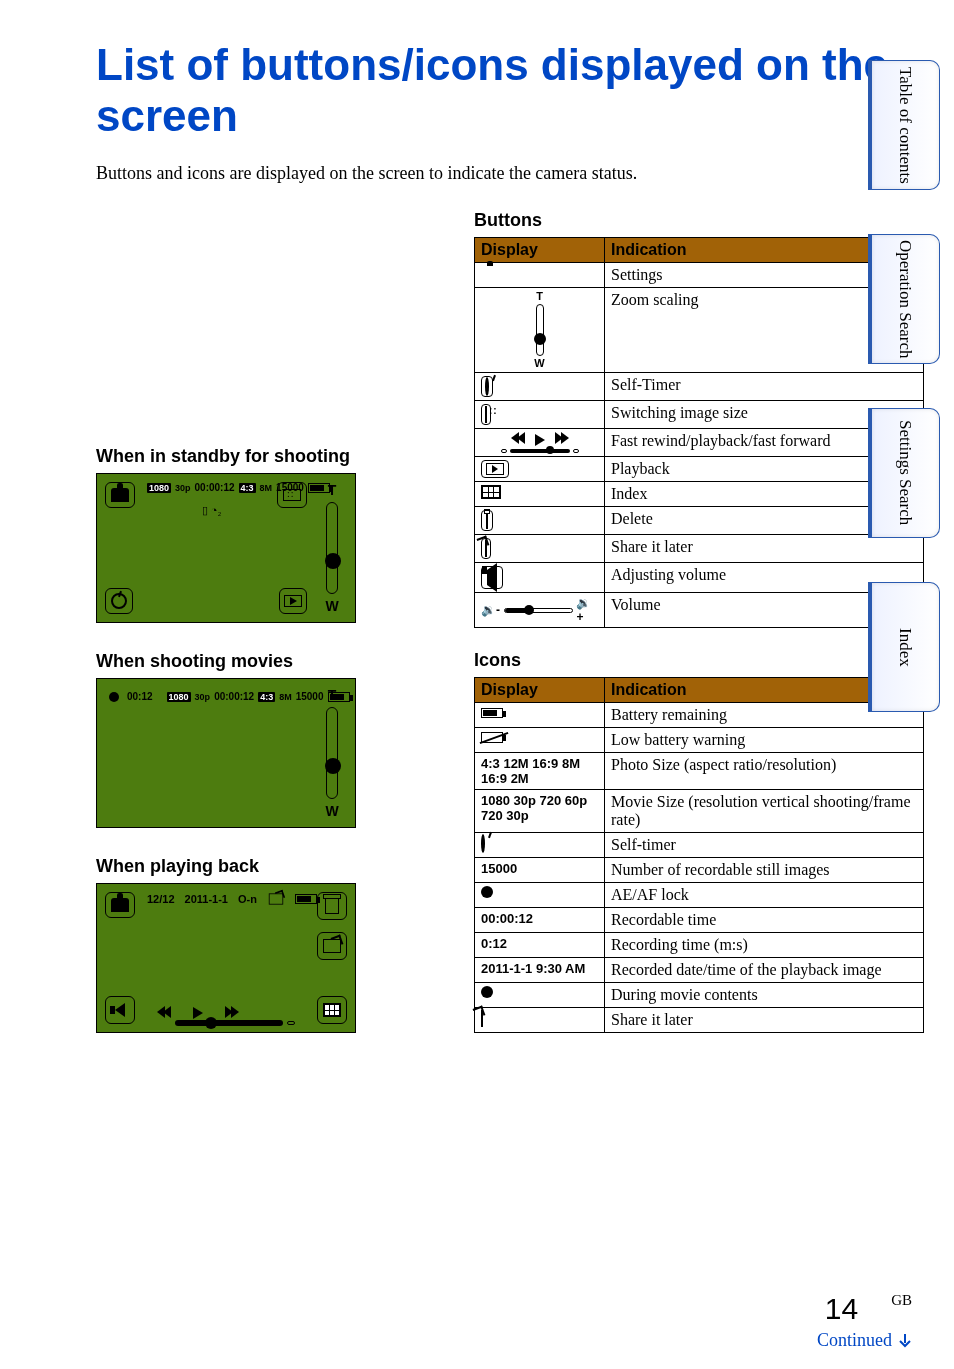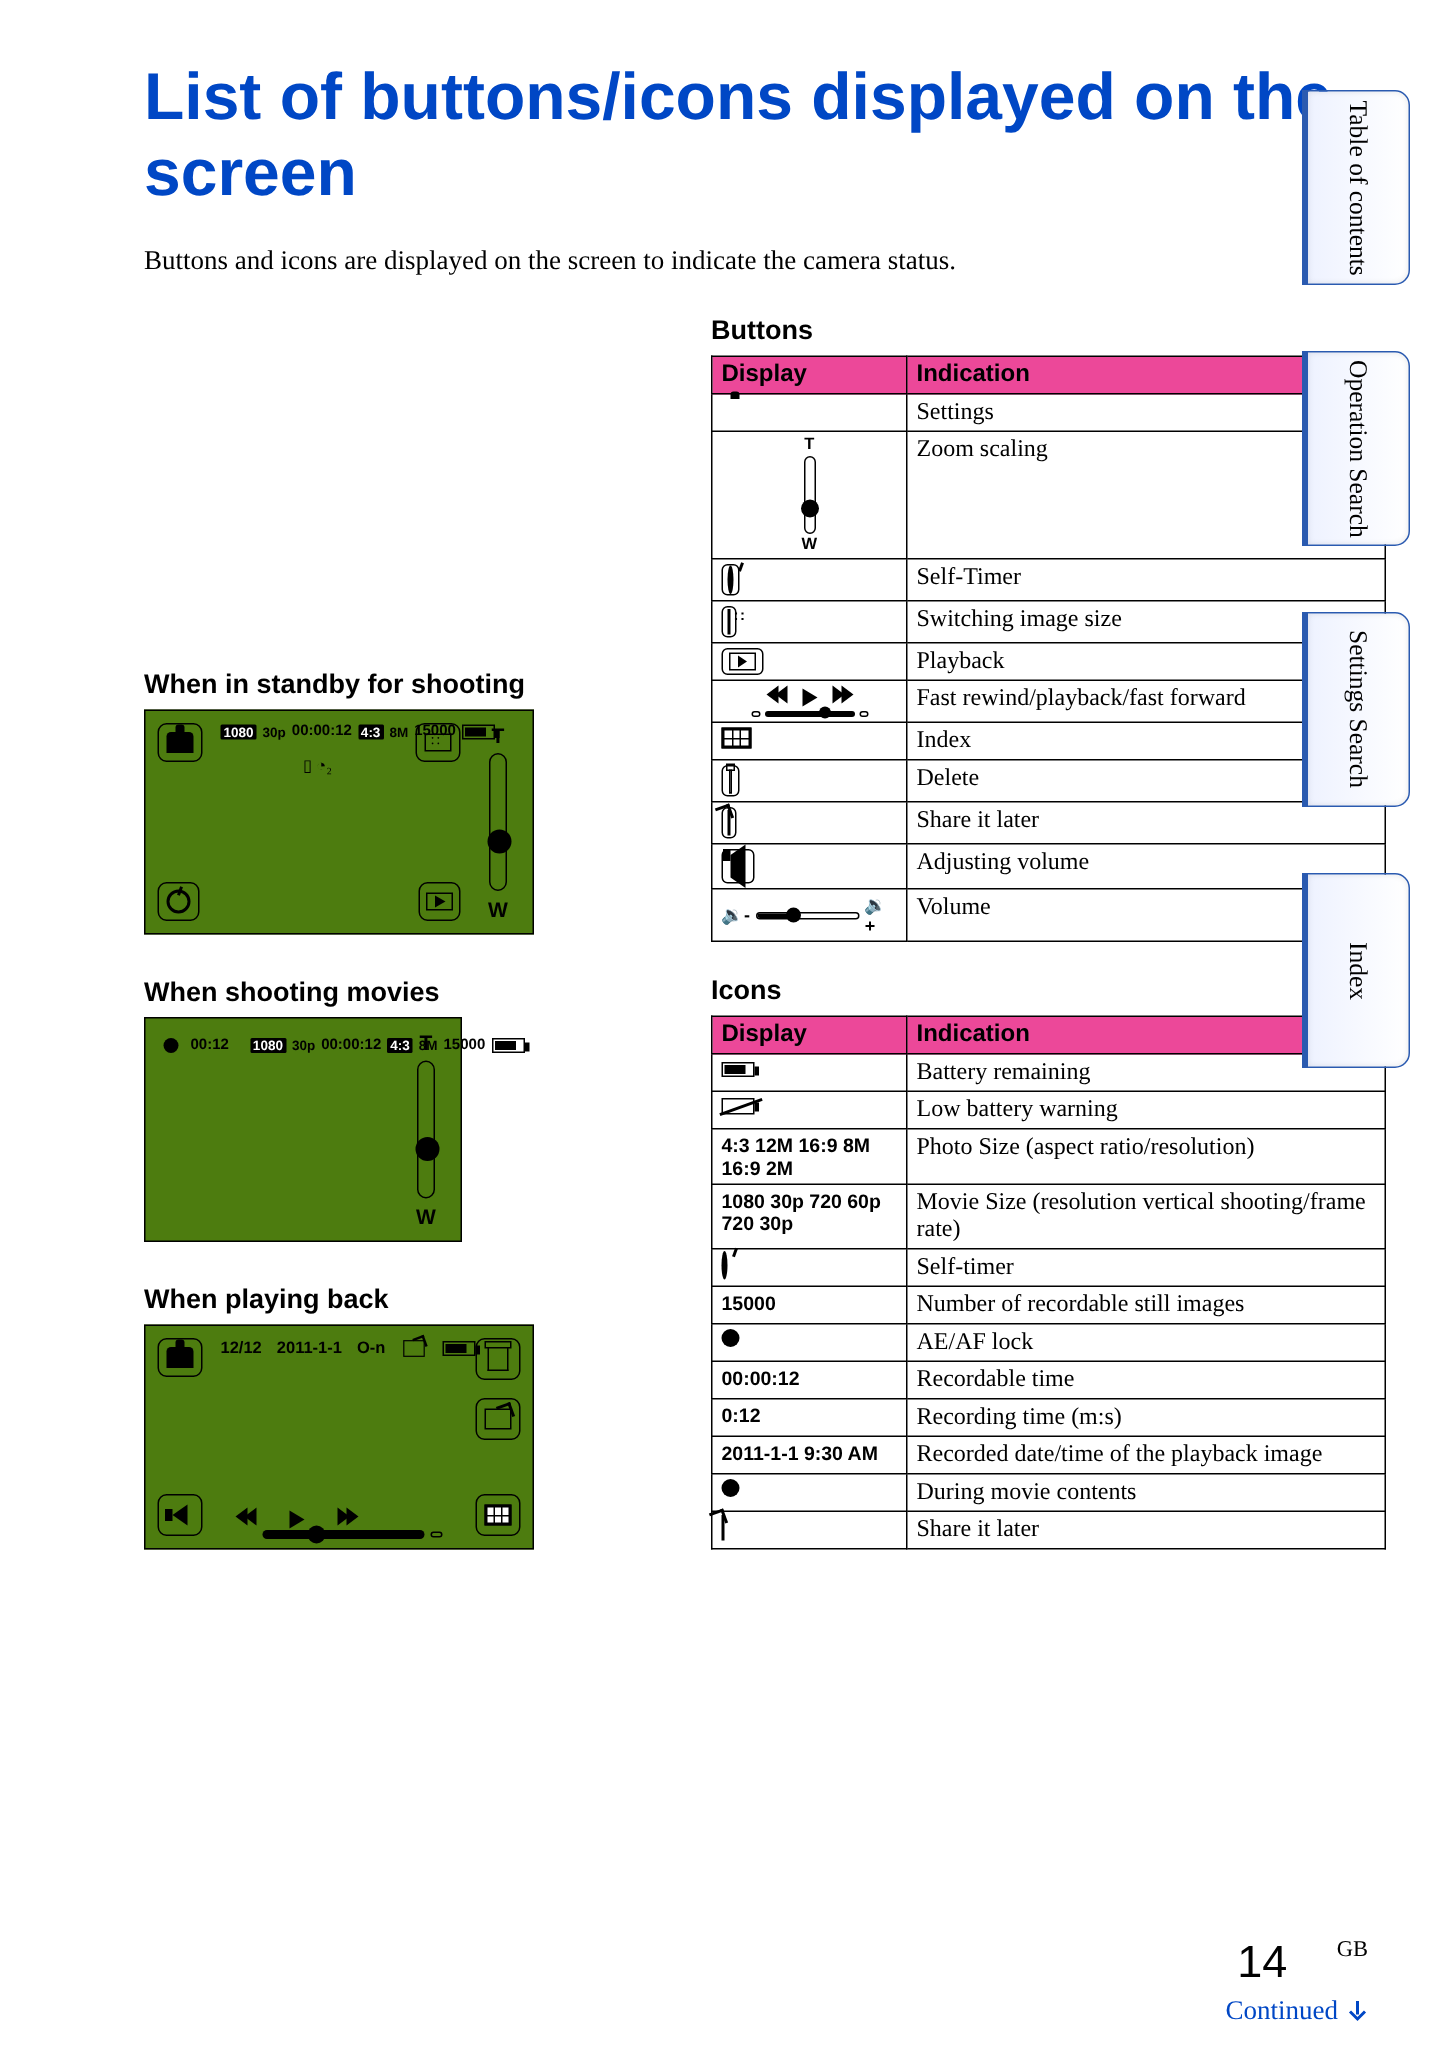--- a/index.html
+++ b/index.html
@@ -42,21 +42,21 @@
     margin-top: 4px;
   }
   .screen-box {
     border: 1.5px solid #000;
     position: relative;
     background: #4d7c0f;
   }
   
   .standby { width: 260px; height: 150px; margin-bottom: 28px; }
   
-  .movies { width: 212px; height: 150px; margin-bottom: 28px; }
+  .movies { width: 260px; height: 150px; margin-bottom: 28px; }
   
   .playback { width: 260px; height: 150px; }
   .gear-btn {
     position: absolute; top:8px; left:8px;
     width: 30px; height: 26px; border:1.5px solid #000; border-radius:6px;
     display:flex; align-items:center; justify-content:center;
   }
   .topline {
     position:absolute; top:8px; left:50px; font-family: Arial,sans-serif; font-size:10px; font-weight:bold;
     display:flex; align-items:center; gap:4px;
@@ -105,21 +105,21 @@
     border-collapse: collapse;
     font-size: 16px;
   }
   table.ref th, table.ref td {
     border: 1px solid #000;
     padding: 3px 6px;
     text-align: left;
     vertical-align: top;
   }
   table.ref th {
-    background: #ec4899;
+    background: #a16207;
     font-family: Arial, sans-serif;
     font-weight: bold;
   }
   table.ref td.disp {
     width: 130px;
     font-family: Arial, sans-serif;
     font-size: 13px;
     font-weight: bold;
   }
   .mt { margin-top: 22px; }
@@ -345,45 +345,45 @@
             </tr>
         <tr>
               <td class="disp"><span style="display:inline-block;border:1.3px solid #000;border-radius:4px;padding:2px 3px;"><span class="ico-self" style="width:12px;height:12px"></span></span></td>
               <td>Self-Timer</td>
             </tr>
         <tr>
               <td class="disp"><span style="display:inline-block;border:1.3px solid #000;border-radius:4px;padding:2px 3px;"><span class="ico-size-sw"></span></span></td>
               <td>Switching image size</td>
             </tr>
         <tr>
-              <td class="disp"><span style="display:inline-block;border:1.3px solid #000;border-radius:4px;padding:2px 4px;"><span class="ico-play">
-                    <span class="tri-r" style="border-left-width:6px;border-top-width:4px;border-bottom-width:4px"></span>
-                  </span></span></td>
-              <td>Playback</td>
-            </tr>
-        <tr>
               <td class="disp">
                 <div class="transport-mini">
                   <div class="transport-icons">
                     <span class="tri-ll"></span>
                     <span class="tri-r"></span>
                     <span class="tri-rr"></span>
                   </div>
                   <div class="transport-bar">
                     <span style="width:6px;height:4px;border:1px solid #000;border-radius:2px"></span>
                     <span class="transport-track">
                       <span class="transport-knob"></span>
                     </span>
                     <span style="width:6px;height:4px;border:1px solid #000;border-radius:2px"></span>
                   </div>
                 </div>
               </td>
               <td>Fast rewind/playback/fast forward</td>
             </tr>
         <tr>
+              <td class="disp"><span style="display:inline-block;border:1.3px solid #000;border-radius:4px;padding:2px 4px;"><span class="ico-play">
+                    <span class="tri-r" style="border-left-width:6px;border-top-width:4px;border-bottom-width:4px"></span>
+                  </span></span></td>
+              <td>Playback</td>
+            </tr>
+        <tr>
               <td class="disp">
                 <span class="idx-ico" style="width:20px;height:14px">
                   <span></span>
                   <span></span>
                   <span></span>
                   <span></span>
                   <span></span>
                   <span></span>
                 </span>
               </td>

